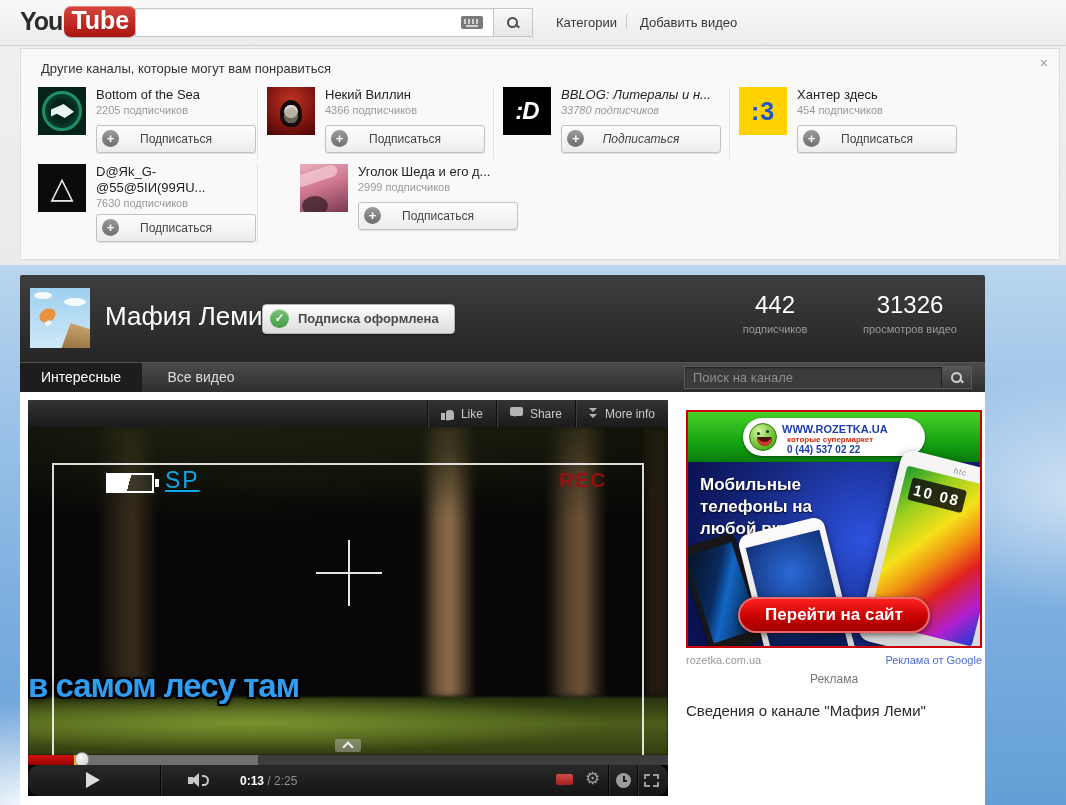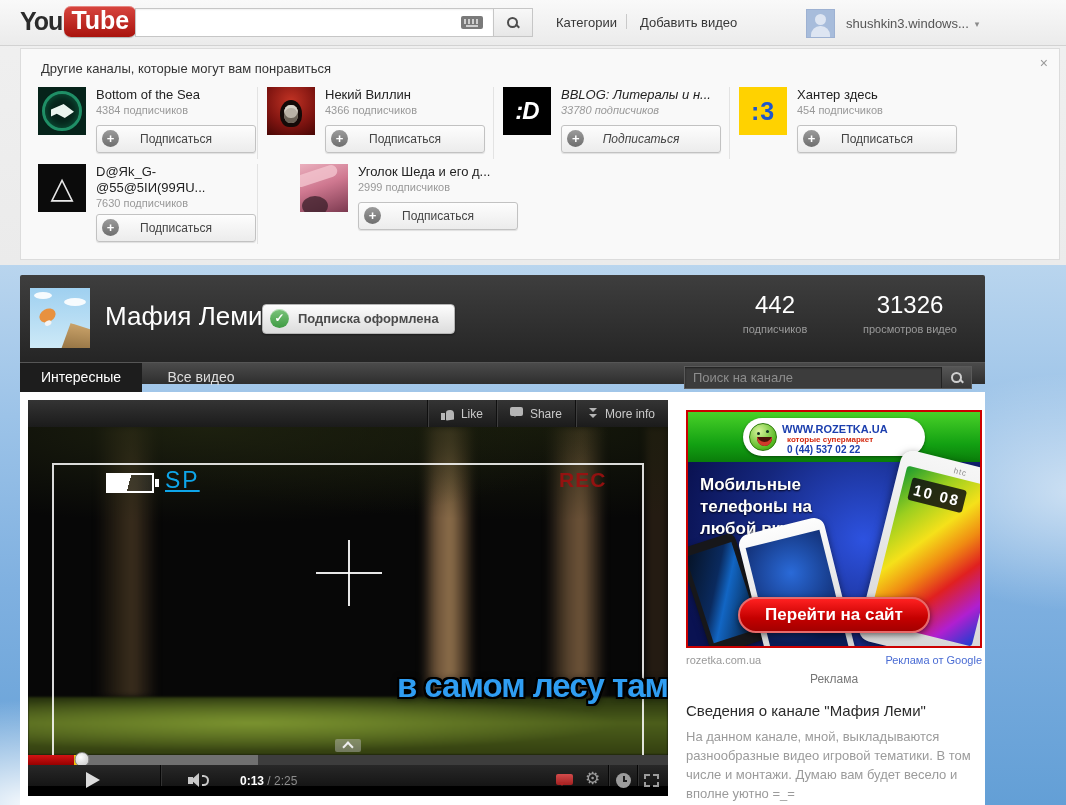--- a/index.html
+++ b/index.html
@@ -96,21 +96,21 @@
             font-size:13px;font-weight:bold;color:#4a4a4a;line-height:28px;cursor:pointer;}
   .ic-check{position:absolute;left:7px;top:4px;width:19px;height:19px;border-radius:50%;
             background:linear-gradient(#7cc47c,#3f9b43);color:#fff;font-weight:bold;font-size:12px;line-height:19px;text-align:center;
             box-shadow:inset 0 1px 0 rgba(255,255,255,.5);}
   .stat{position:absolute;top:16px;text-align:center;}
   .stat1{left:695px;width:120px;}
   .stat2{left:820px;width:140px;}
   .stat-val{font-size:24px;color:#fff;}
   .stat-lbl{font-size:11px;color:#9a9a9a;margin-top:4px;text-align:center;}
   
-  .ch-tabs{position:absolute;left:20px;top:362px;width:965px;height:22px;
+  .ch-tabs{position:absolute;left:20px;top:362px;width:965px;height:30px;
            background:linear-gradient(#4b4b4b,#2e2e2e);border-top:1px solid #565656;box-sizing:border-box;}
   .tab{display:inline-block;height:29px;line-height:29px;padding:0 21px;font-size:14px;color:#ddd;cursor:pointer;vertical-align:top;}
   .tab.active{background:#1d1d1d;color:#fff;}
   .ch-search{position:absolute;right:13px;top:3px;width:288px;height:23px;}
   .ch-search input{width:100%;height:23px;box-sizing:border-box;background:#3c3c3c;border:1px solid #5a5a5a;
                    box-shadow:inset 0 1px 2px rgba(0,0,0,.5);color:#ddd;font-size:13px;padding:0 34px 0 8px;outline:none;}
   .ch-search input::placeholder{color:#8d8d8d;}
   .ch-search .sbtn{position:absolute;right:1px;top:1px;width:29px;height:21px;background:linear-gradient(#565656,#383838);
                    border-left:1px solid #222;display:flex;align-items:center;justify-content:center;cursor:pointer;}
   
@@ -144,32 +144,32 @@
          background:radial-gradient(ellipse at 35% 45%,#7a922f,rgba(0,0,0,0) 62%),
                     linear-gradient(#27320e,#4c5e1b 45%,#333f10);}
   .vf{position:absolute;left:24px;top:36px;width:588px;height:304px;border:2px solid rgba(255,255,255,.85);}
   .batt{position:absolute;left:78px;top:46px;width:44px;height:16px;border:2px solid #fff;
         background:linear-gradient(105deg,#fff 48%,rgba(255,255,255,.08) 48%);}
   .batt::after{content:"";position:absolute;right:-7px;top:4px;width:4px;height:8px;background:#fff;}
   .sp-txt{position:absolute;left:137px;top:40px;font-size:23px;color:#0ea5e9;letter-spacing:2px;text-decoration:underline;}
   .rec-txt{position:absolute;left:531px;top:41px;font-size:21px;font-weight:bold;color:#9c1010;letter-spacing:1px;opacity:.92;}
   .cross-h{position:absolute;left:288px;top:145px;width:66px;height:2px;background:rgba(255,255,255,.9);}
   .cross-v{position:absolute;left:320px;top:113px;width:2px;height:66px;background:rgba(255,255,255,.9);}
-  .subtt{position:absolute;left:0;right:0;bottom:50px;text-align:right;font-size:33px;font-weight:bold;color:#2f9df2;
+  .subtt{position:absolute;left:0;right:0;bottom:50px;text-align:left;font-size:33px;font-weight:bold;color:#2f9df2;
          letter-spacing:-1px;
          text-shadow:2px 0 0 #000,-2px 0 0 #000,0 2px 0 #000,0 -2px 0 #000,2px 2px 0 #000,-2px -2px 0 #000,2px -2px 0 #000,-2px 2px 0 #000,0 0 7px #000;}
   .anno{position:absolute;left:307px;bottom:3px;width:26px;height:13px;background:rgba(190,190,190,.45);border-radius:2px;cursor:pointer;}
   .anno::after{content:"";position:absolute;left:9px;top:4px;width:6px;height:6px;border-top:2px solid #eee;border-left:2px solid #eee;transform:rotate(45deg);}
   .p-prog{position:absolute;left:0;top:355px;width:640px;height:10px;background:#3d3d3d;cursor:pointer;}
   .buf{position:absolute;left:0;top:0;height:100%;background:#707070;}
   .played{position:absolute;left:0;top:0;height:100%;background:linear-gradient(#d31313,#960000);}
   .admark{position:absolute;top:0;height:100%;width:3px;background:#f2c20a;}
   .knob{position:absolute;top:-3px;width:15px;height:15px;border-radius:50%;transform:translateX(-50%);
         background:radial-gradient(circle at 40% 32%,#fdfdfd,#c4c4c4);border:1px solid #8a8a8a;box-sizing:border-box;cursor:pointer;}
-  .p-ctrl{position:absolute;left:0;top:365px;width:640px;height:21px;background:linear-gradient(#282828,#151515);}
+  .p-ctrl{position:absolute;left:0;top:365px;width:640px;height:31px;background:linear-gradient(#282828,#151515);border-radius:11px;}
   .cdiv{position:absolute;top:0;height:100%;width:1px;background:#060606;box-shadow:1px 0 0 #333;}
   .play{position:absolute;left:58px;top:7px;width:0;height:0;cursor:pointer;
         border-left:14px solid #dcdcdc;border-top:8px solid transparent;border-bottom:8px solid transparent;}
   .vol{position:absolute;left:160px;top:8px;width:24px;height:14px;cursor:pointer;}
   .vol::before{content:"";position:absolute;left:0;top:4px;width:5px;height:7px;background:#c9c9c9;}
   .vol::after{content:"";position:absolute;left:3px;top:0;border:7px solid transparent;border-right:8px solid #c9c9c9;border-left:0;}
   .vol .wave{position:absolute;left:14px;top:2px;width:7px;height:11px;border:2px solid #c9c9c9;border-left:none;
              border-radius:0 9px 9px 0;box-sizing:border-box;}
   .time{position:absolute;left:212px;top:9px;font-size:12px;color:#8c8c8c;}
   .time b{color:#fff;}
@@ -252,41 +252,36 @@
     <div class="hsearch">
       <input type="text" style="">
       <span class="kb"></span>
       <div class="hbtn">
         <span class="mag"></span>
       </div>
     </div>
     <span class="hlink hlink1">Категории</span>
     <span class="hsep"></span>
     <span class="hlink hlink2">Добавить видео</span>
-    <div class="huser">
-      <span class="havatar"></span>
-      <span class="huser-name">shushkin3.windows...</span>
-      <span class="caret">▾</span>
-    </div>
   </div>
 
   <div class="suggest">
     <div class="sg-title">Другие каналы, которые могут вам понравиться</div>
     <span class="sg-close">×</span>
 
     <div class="sg-sep" style="left:236px;top:38px;height:72px;"></div>
     <div class="sg-sep" style="left:472px;top:38px;height:72px;"></div>
     <div class="sg-sep" style="left:708px;top:38px;height:72px;"></div>
     <div class="sg-sep" style="left:236px;top:115px;height:80px;"></div>
 
     <div class="chan" style="left:17px;top:38px;">
       <div class="av av1"></div>
       <div class="meta">
         <div class="cname">Bottom of the Sea</div>
-        <div class="csubs">4384 подписчиков</div>
+        <div class="csubs">2205 подписчиков</div>
       </div>
       <div class="sub-btn">
         <span class="ic-plus">+</span>
         <span>Подписаться</span>
       </div>
     </div>
 
     <div class="chan" style="left:246px;top:38px;">
       <div class="av av2"></div>
       <div class="meta">
@@ -466,16 +461,15 @@
       </div>
     </div>
     <div class="ad-meta">
       <span class="ad-dom">rozetka.com.ua</span>
       <span class="ad-goog">Реклама от Google</span>
     </div>
     <div class="ad-lbl">Реклама</div>
 
     <div class="about">
       <div class="ab-t">Сведения о канале "Мафия Леми"</div>
-      <div class="ab-x">На данном канале, мной, выкладываются разнообразные видео игровой тематики. В том числе и монтажи. Думаю вам будет весело и вполне уютно =_=</div>
     </div>
   </div>
 </div>
 
 </body></html>

